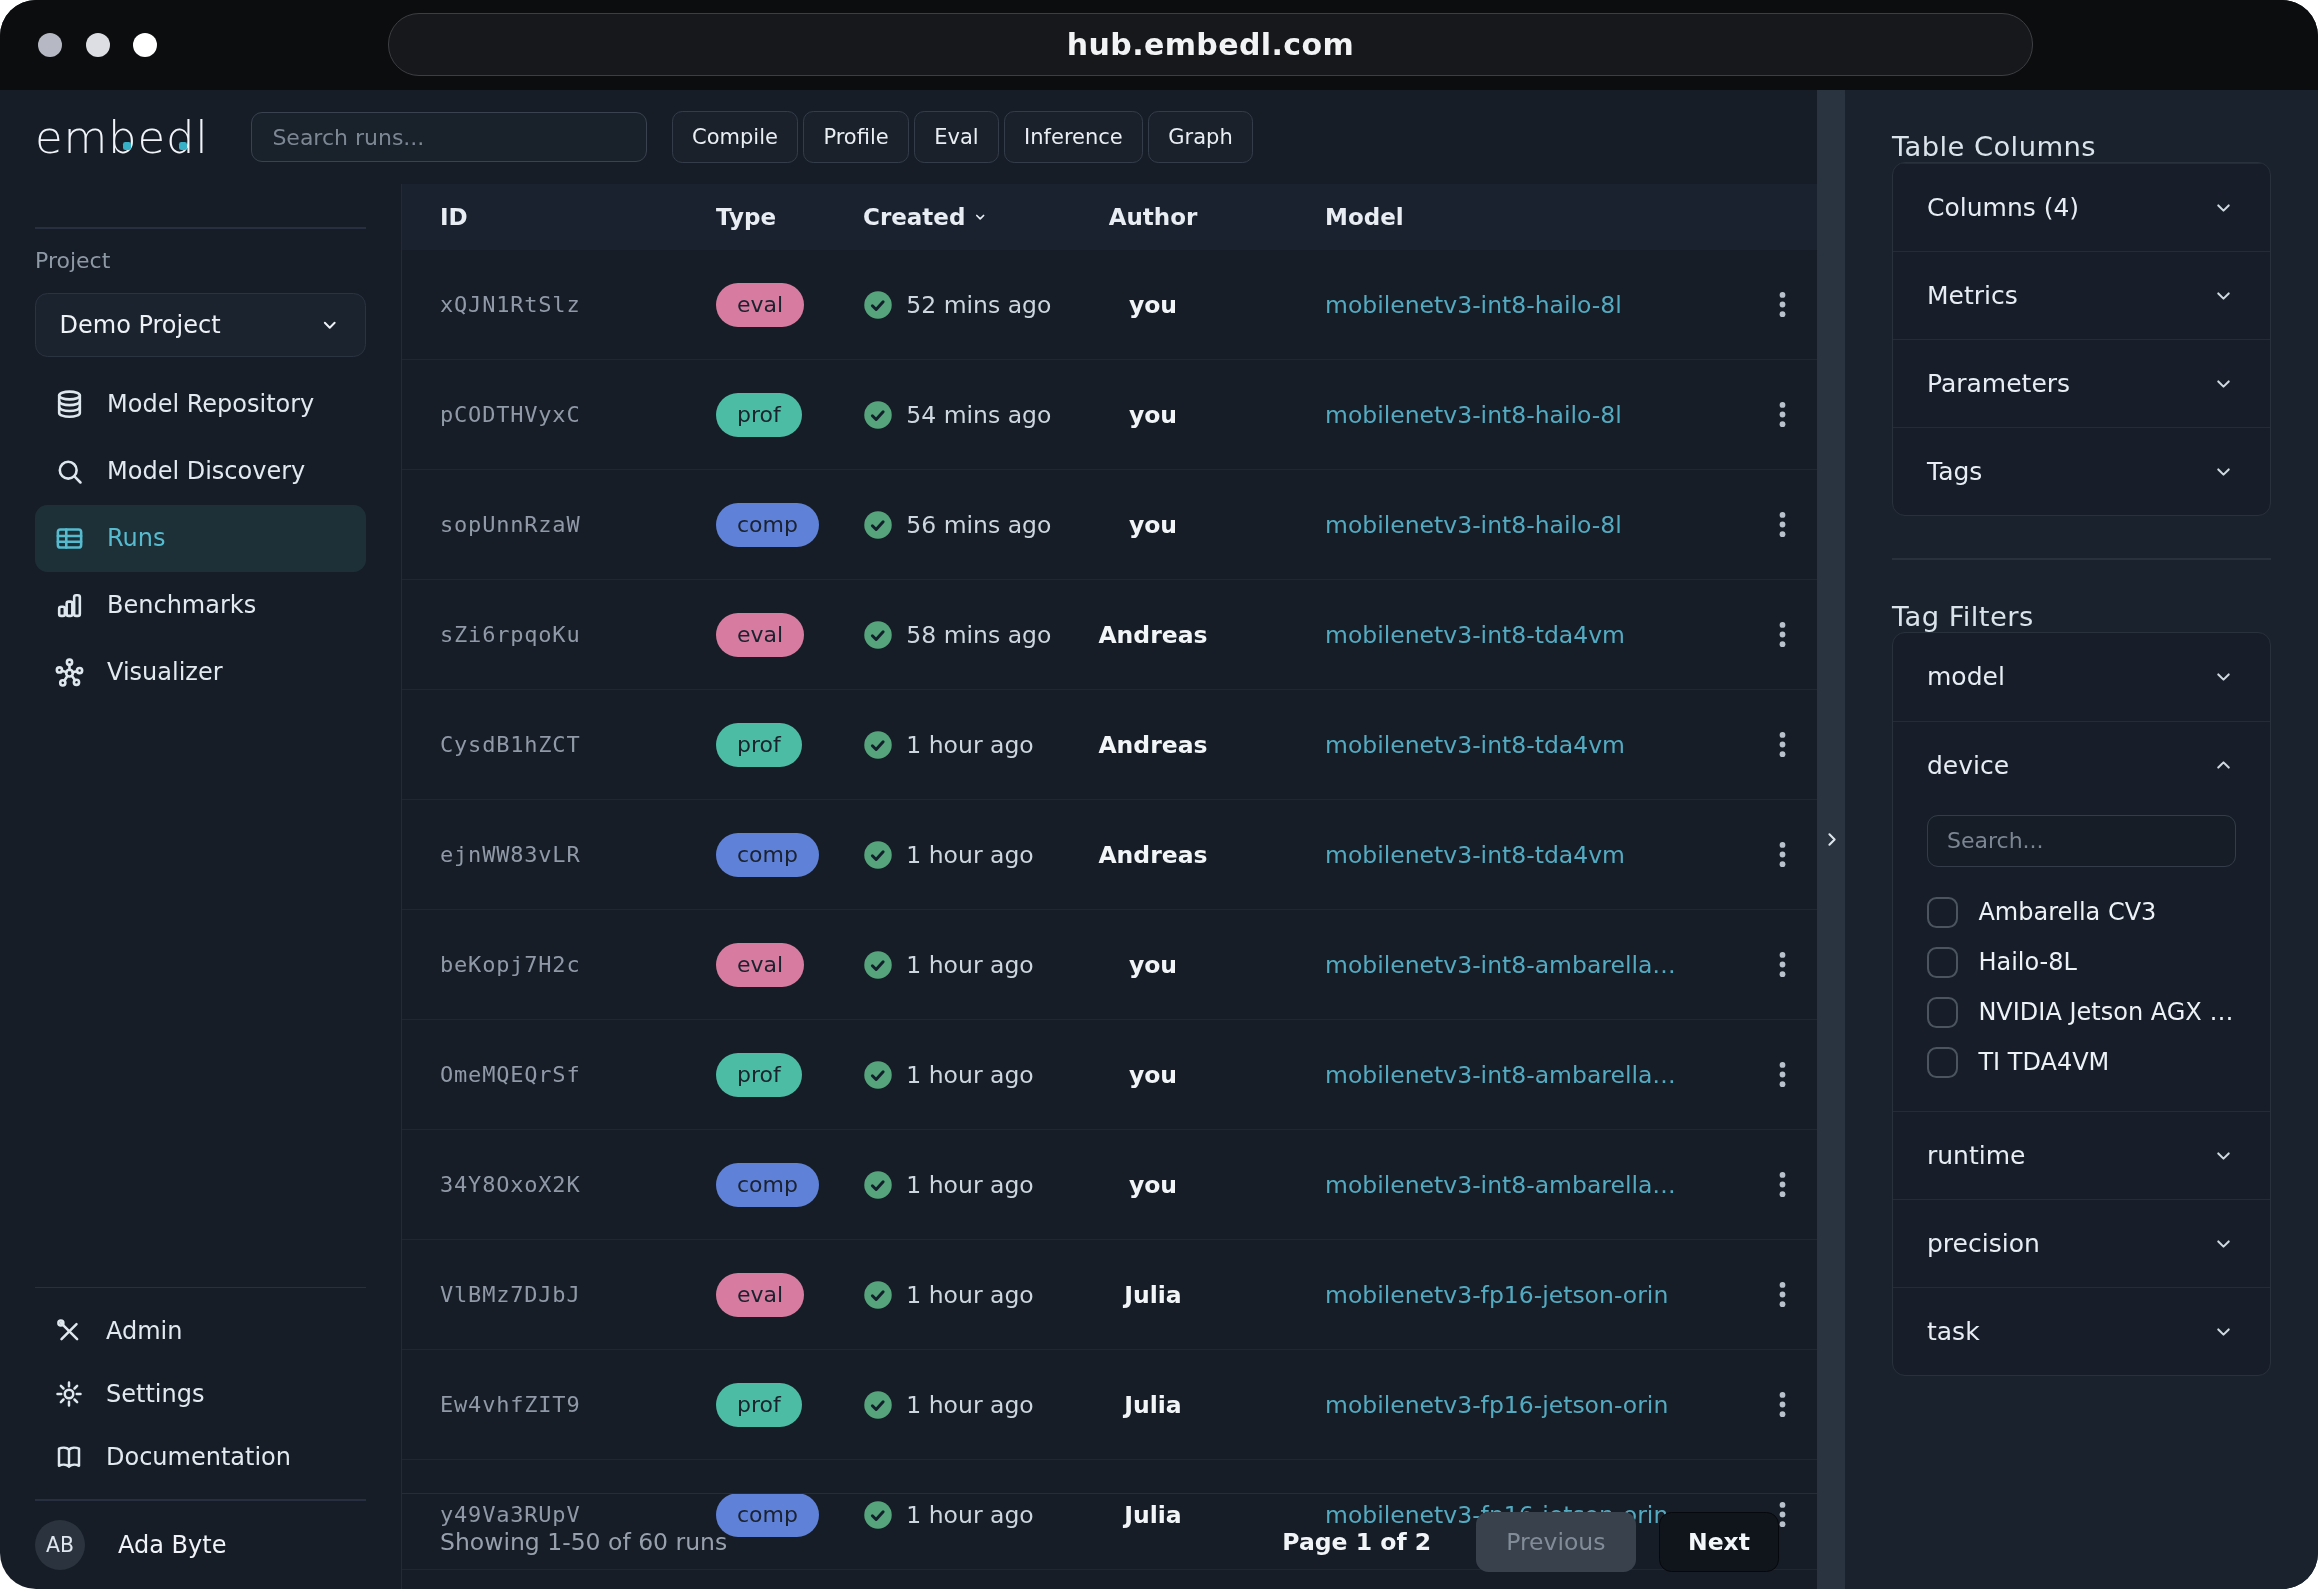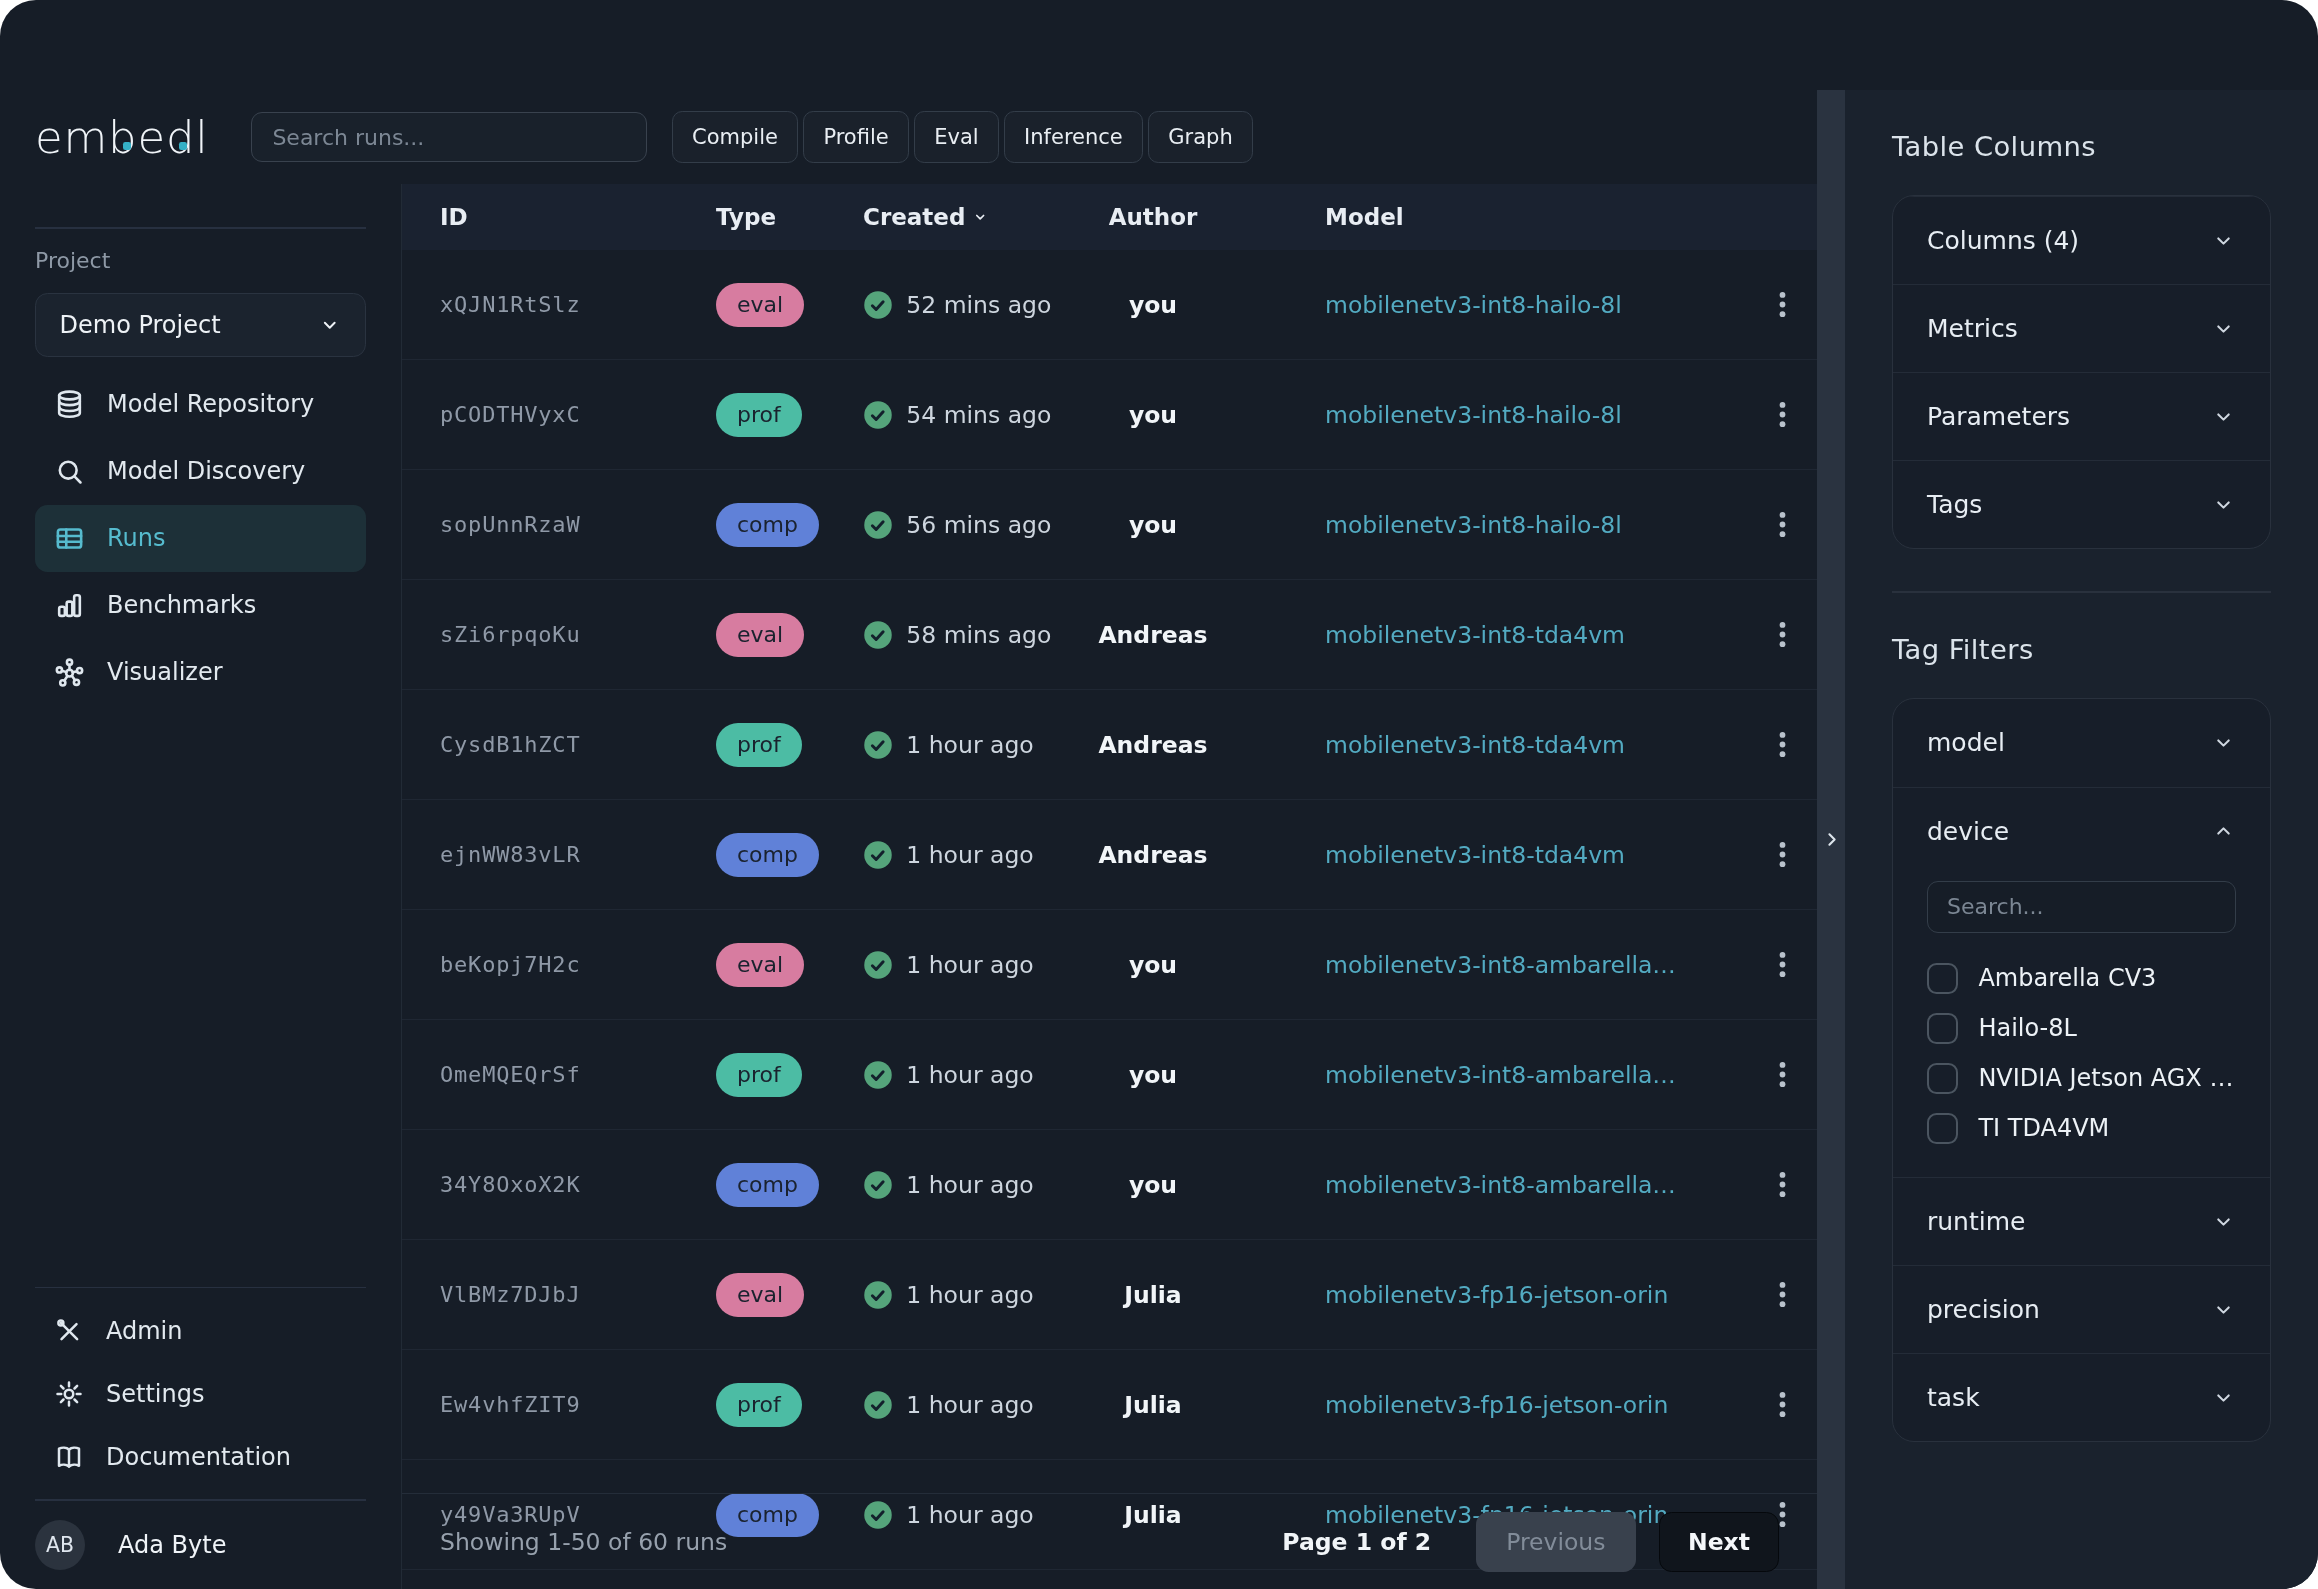--- a/index.html
+++ b/index.html
@@ -74,21 +74,21 @@
   .showing{color:#97a1ad;font-size:23.5px}
   .page-label{margin-left:auto;color:#f1f5f8;font-weight:bold;font-size:23.5px;margin-right:45px}
   .btn{height:60px;border-radius:12.5px;display:flex;align-items:center;font-size:23.5px;cursor:pointer}
   .btn-prev{padding:0 30px;background:#39414d;color:#828c99;margin-right:23.5px}
   .btn-next{padding:0 28px;background:#10151c;border:1.6px solid #05080c;color:#f4f7fa;font-weight:600}
 
   
   .strip{width:28px;background:#2a3340;display:flex;align-items:center;justify-content:center;flex-shrink:0;cursor:pointer;color:#dde5ec}
   .right-panel{flex:1;background:#1a222d;padding:41px 47px 0 47px;overflow:hidden}
   .rp-title{font-size:27.4px;color:#dbe3ea;letter-spacing:0.4px}
-  .rp-card{margin-top:33px;background:#171e29;border:1.6px solid #29313d;border-radius:22px;overflow:hidden}
+  .rp-card{background:#171e29;border:1.6px solid #29313d;border-radius:13px;overflow:hidden}
   .rp-row{height:88px;display:flex;align-items:center;justify-content:space-between;padding:0 34px;
     font-size:25px;color:#e7edf3;cursor:pointer}
   .rp-row.bt{border-top:1.6px solid #242c38}
   .rp-row .ic{color:#cfd7e0}
   .rp-divider{height:1.6px;background:#29313d;margin-top:42px}
   .rp-title2{margin-top:41px}
   .device-content{padding:6.3px 34px 23.5px 34px}
   .tag-search{width:100%;height:52px;background:#161d27;border:1.6px solid #333d49;border-radius:11px;
     color:#c9d2db;font-size:22px;padding:0 19px;outline:none;font-family:"DejaVu Sans",sans-serif}
   .tag-search::placeholder{color:#7b8693}
@@ -97,20 +97,30 @@
   .checkbox{width:31px;height:31px;border:2.3px solid #4b5560;border-radius:9.4px;flex-shrink:0}
   .opt-label{font-size:24px;color:#edf2f6;white-space:nowrap;overflow:hidden;text-overflow:ellipsis}
 
   .ic{stroke:currentColor;fill:none;stroke-width:2;stroke-linecap:round;stroke-linejoin:round}
 </style>
 </head>
 <body>
 
 <div class="window">
 
+  <div class="browser-bar">
+    <div class="traffic">
+      <div class="dot dot1"></div>
+      <div class="dot dot2"></div>
+      <div class="dot dot3"></div>
+    </div>
+    <div class="url-pill">
+      <span>hub.embedl.com</span>
+    </div>
+  </div>
 
   <div class="app">
     <div class="left-zone">
 
       <div class="top-row">
         <div class="logo">
           <span>embedl</span>
           <span class="logo-dot d1"></span>
           <span class="logo-dot d2"></span>
         </div>

